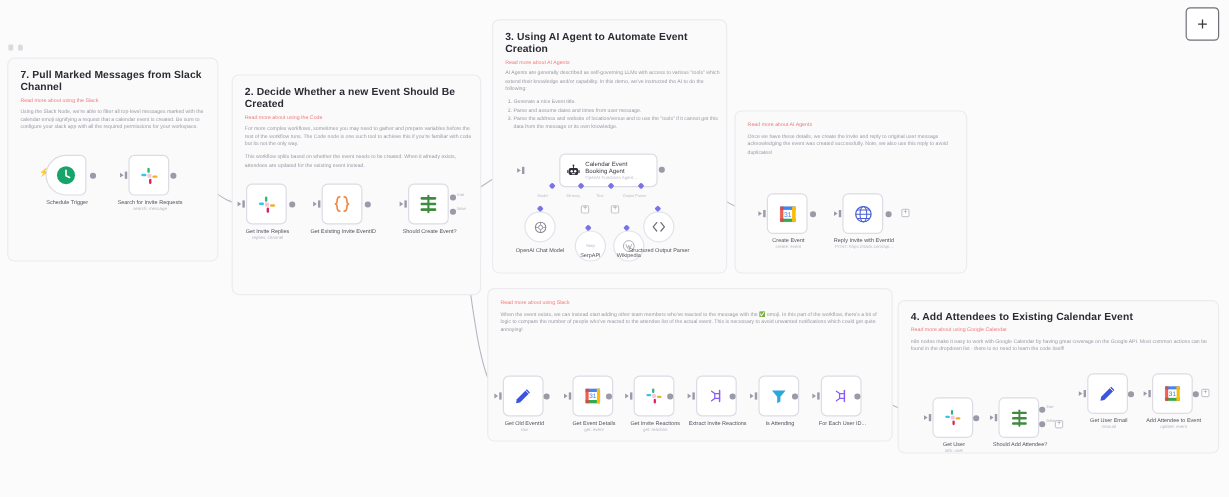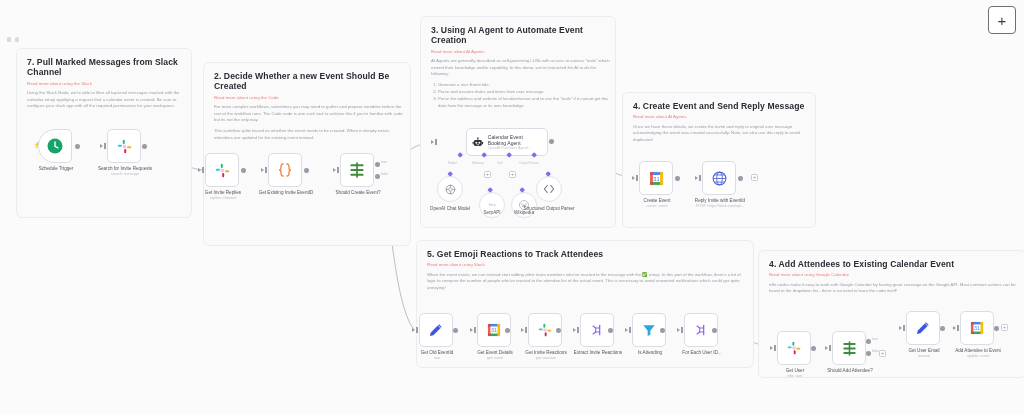--- a/index.html
+++ b/index.html
@@ -18,21 +18,20 @@
     overflow: hidden;
   }
 
   
   .panel {
     position: absolute;
     background: #fafafb;
     border: 1px solid #ececf0;
     border-radius: 6px;
     padding: 8px 4px 10px 10px;
-    margin-left: 10px;
   }
   .panel-title {
     font-size: 8.6px;
     font-weight: bold;
     color: #2b2b33;
     letter-spacing: .1px;
     margin: 0 0 3px 0;
     line-height: 1.2;
   }
   .panel-link {
@@ -290,27 +289,25 @@
     <a class="panel-link">Read more about AI Agents</a>
     <p class="panel-body">AI Agents are generally described as self-governing LLMs with access to various "tools" which extend their knowledge and/or capability. In this demo, we've instructed the AI to do the following:</p>
     <ol class="panel-list">
       <li>Generate a nice Event title.</li>
       <li>Parse and assume dates and times from user message.</li>
       <li>Parse the address and website of location/venue and to use the "tools" if it cannot get this data from the message or its own knowledge.</li>
     </ol>
   </div>
 
   <div class="panel" style="left:612px; top:92px; width:194px; height:136px;">
-    <div class="panel-title">4. Create Event and Send Reply Message</div>
     <a class="panel-link">Read more about AI Agents</a>
     <p class="panel-body">Once we have these details, we create the invite and reply to original user message acknowledging the event was created successfully. Note, we also use this reply to avoid duplicates!</p>
   </div>
 
   <div class="panel" style="left:406px; top:240px; width:338px; height:128px;">
-    <div class="panel-title">5. Get Emoji Reactions to Track Attendees</div>
     <a class="panel-link">Read more about using Slack</a>
     <p class="panel-body">When the event exists, we can instead start adding other team members who've reacted to the message with the ✅ emoji. In this part of the workflow, there's a bit of logic to compare the number of people who've reacted to the attendee list of the actual event. This is necessary to avoid unwanted notifications which could get quite annoying!</p>
   </div>
 
   <div class="panel" style="left:748px; top:250px; width:268px; height:128px;">
     <div class="panel-title">4. Add Attendees to Existing Calendar Event</div>
     <a class="panel-link">Read more about using Google Calendar</a>
     <p class="panel-body">n8n nodes make it easy to work with Google Calendar by having great coverage on the Google API. Most common actions can be found in the dropdown list - there is no need to learn the code itself!</p>
   </div>
 

